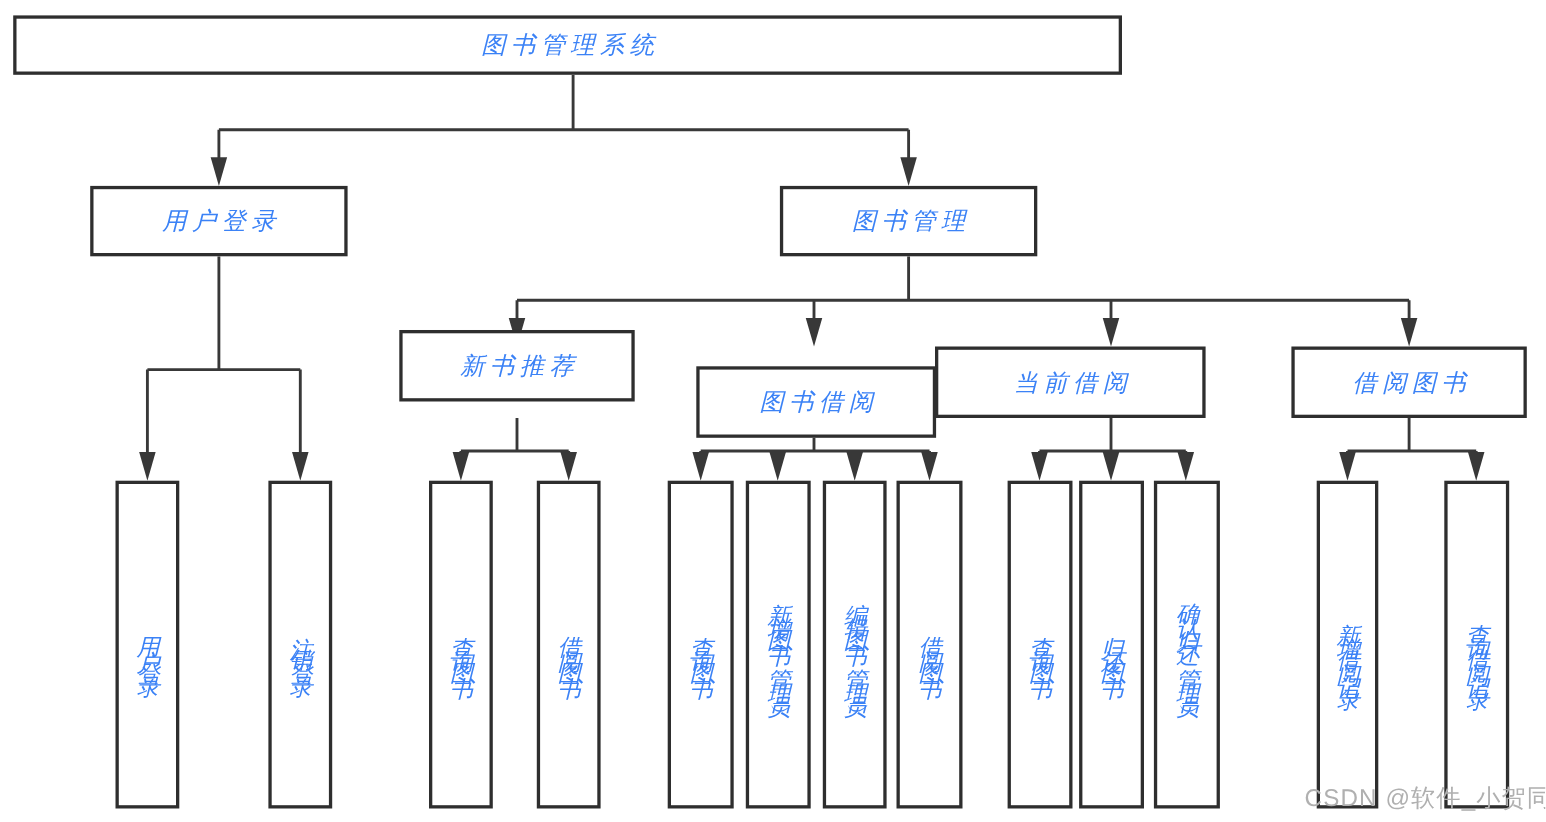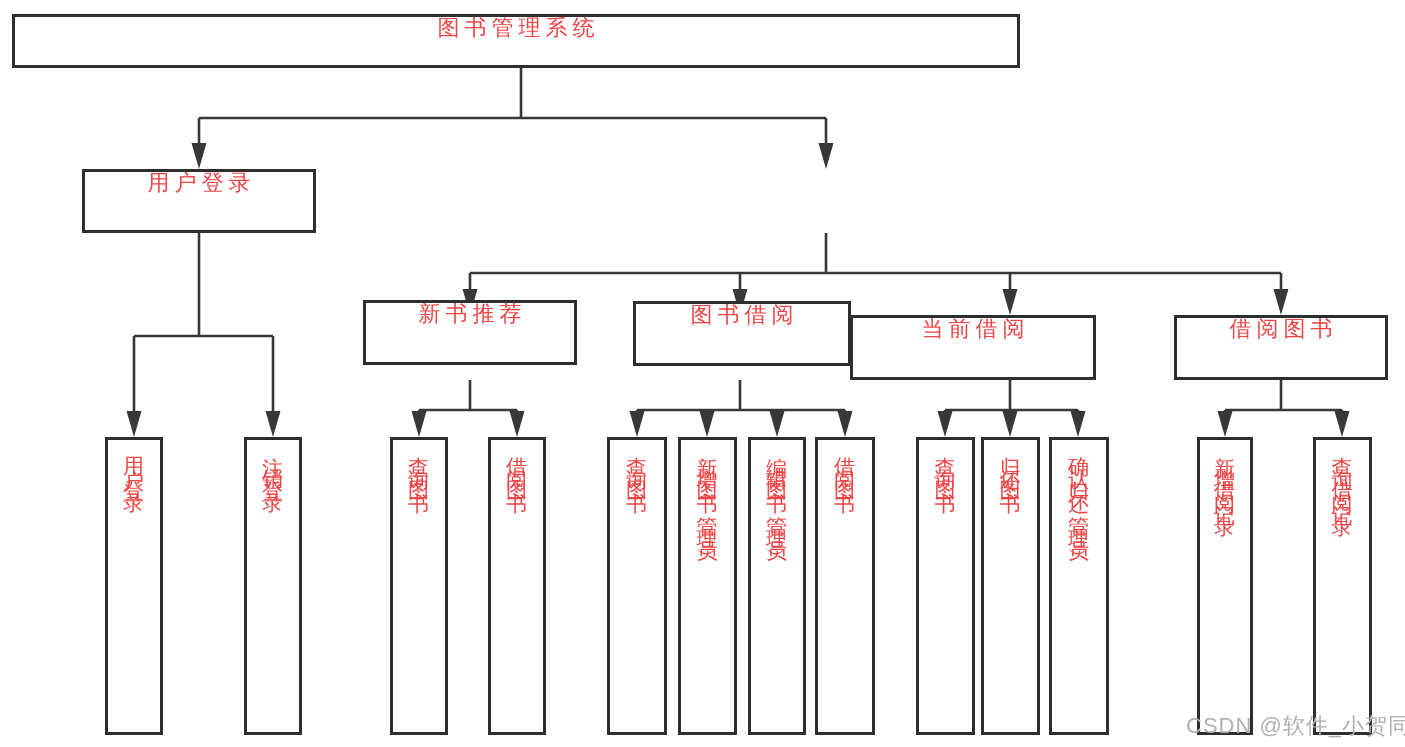--- a/index.html
+++ b/index.html
@@ -18,22 +18,24 @@
   .wires path {
     stroke: #383838; stroke-width: 2.6; fill: none;
   }
   .wires polygon { fill: #383838; stroke: none; }
   .box {
     position: absolute;
     background: #ffffff;
     border: 3px solid #2e2e2e;
     box-sizing: border-box;
     display: flex;
+    align-items: center;
     justify-content: center;
-    color: #ef4444;
+    color: #3b82f6;
+    font-style: italic;
   }
   .box.h .lbl {
     font-size: 22px;
     letter-spacing: 5px;
     text-indent: 5px;
     white-space: nowrap;
     line-height: 1;
   }
   .box.v .lbl {
     writing-mode: vertical-rl;
@@ -90,25 +92,28 @@
     </g>
   </svg>
 
   <div class="box h" style="left:12px;top:14px;width:1008px;height:54px">
     <span class="lbl">图书管理系统</span>
   </div>
 
   <div class="box h" style="left:82px;top:169px;width:234px;height:64px">
     <span class="lbl">用户登录</span>
   </div>
+  <div class="box h" style="left:709px;top:169px;width:234px;height:64px">
+    <span class="lbl">图书管理</span>
+  </div>
 
   <div class="box h" style="left:363px;top:300px;width:214px;height:65px">
     <span class="lbl">新书推荐</span>
   </div>
-  <div class="box h" style="left:633px;top:301px;width:218px;height:65px">
+  <div class="box h" style="left:633px;top:333px;width:218px;height:65px">
     <span class="lbl">图书借阅</span>
   </div>
   <div class="box h" style="left:850px;top:315px;width:246px;height:65px">
     <span class="lbl">当前借阅</span>
   </div>
   <div class="box h" style="left:1174px;top:315px;width:214px;height:65px">
     <span class="lbl">借阅图书</span>
   </div>
 
   <div class="box v" style="left:105px;top:437px;width:58px;height:298px">

